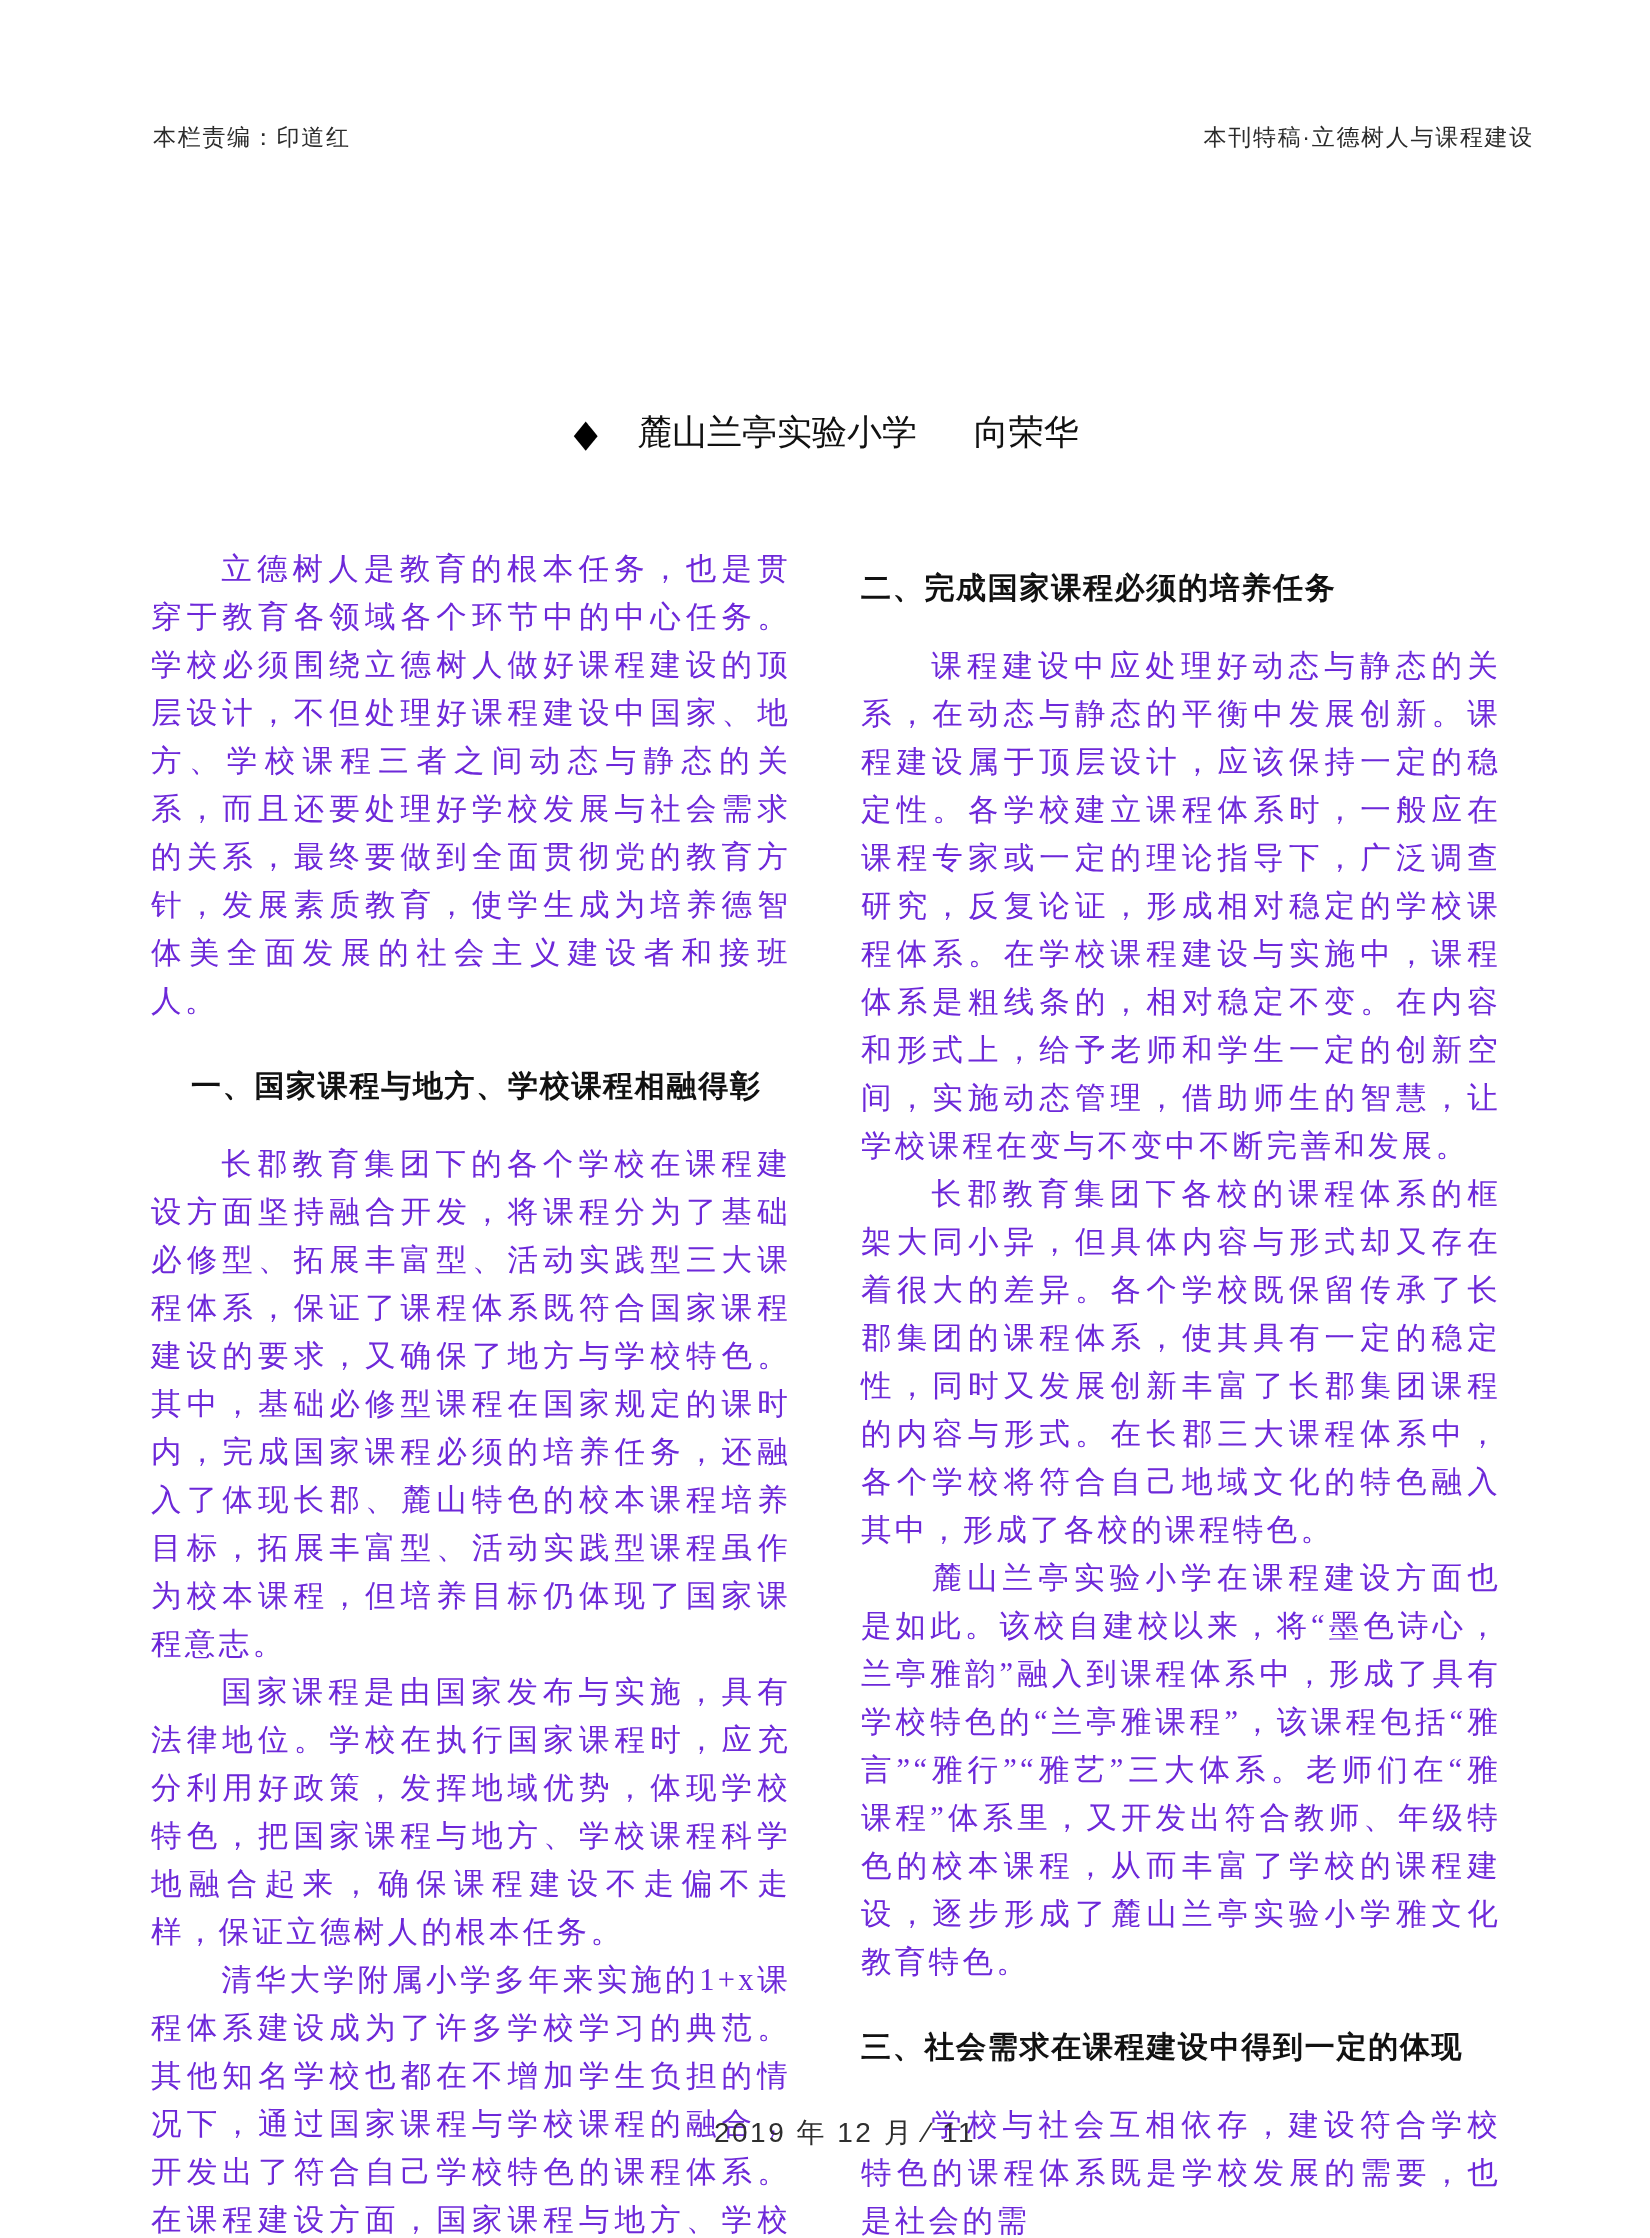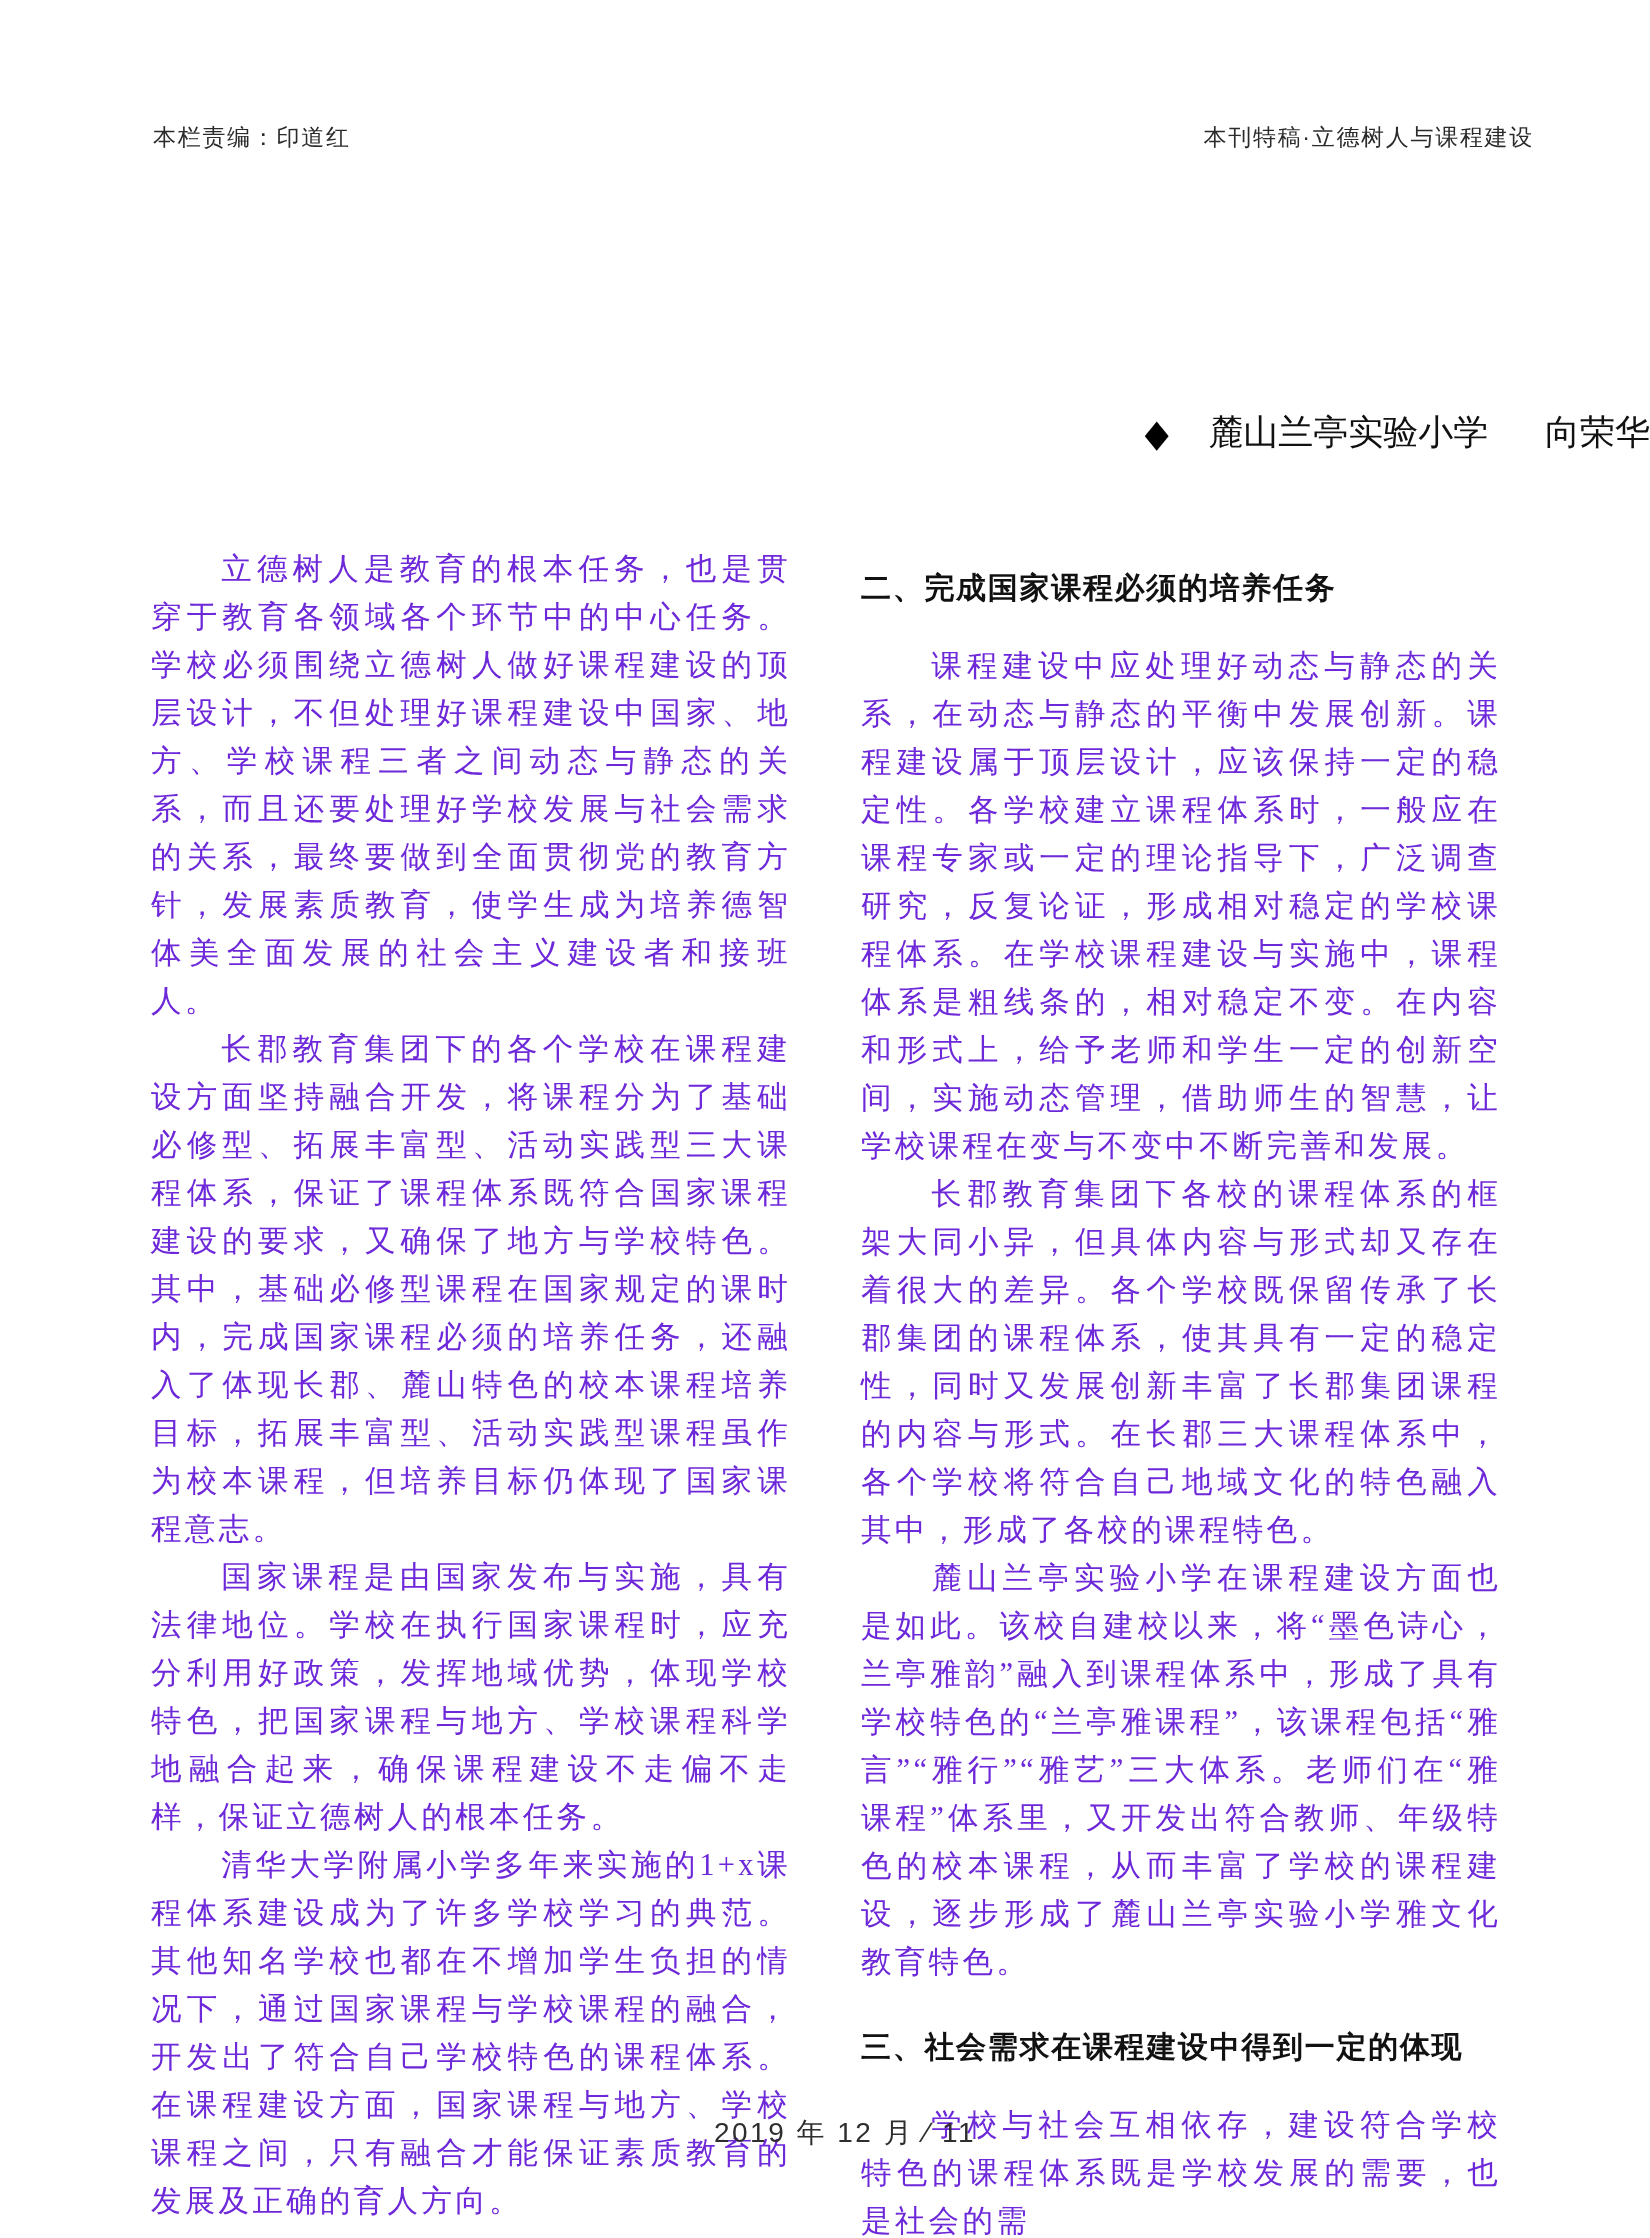--- a/index.html
+++ b/index.html
@@ -40,21 +40,21 @@
     font-size: 51px;
     font-weight: 700;
     letter-spacing: 3.3px;
     color: #1e3a70;
   }
   .byline {
     position: absolute;
     top: 409px;
     left: 0;
     width: 100%;
-    text-align: right;
+    text-align: center;
     font-size: 35px;
     color: #111111;
   }
   .byline .diamond {
     display: inline-block;
     font-size: 38px;
     margin-right: 28px;
     transform: scaleX(0.82);
     vertical-align: -1.7px;
     color: #000000;
@@ -116,20 +116,21 @@
   <div class="byline">
     <span class="diamond">◆</span>
     <span class="affiliation">麓山兰亭实验小学</span>
     <span class="author">向荣华</span>
   </div>
 
   <div class="columns">
 
     <div class="col">
       <p class="para">立德树人是教育的根本任务，也是贯穿于教育各领域各个环节中的中心任务。学校必须围绕立德树人做好课程建设的顶层设计，不但处理好课程建设中国家、地方、学校课程三者之间动态与静态的关系，而且还要处理好学校发展与社会需求的关系，最终要做到全面贯彻党的教育方针，发展素质教育，使学生成为培养德智体美全面发展的社会主义建设者和接班人。</p>
+      <h2 class="section-heading indented">一、国家课程与地方、学校课程相融得彰</h2>
       <p class="para">长郡教育集团下的各个学校在课程建设方面坚持融合开发，将课程分为了基础必修型、拓展丰富型、活动实践型三大课程体系，保证了课程体系既符合国家课程建设的要求，又确保了地方与学校特色。其中，基础必修型课程在国家规定的课时内，完成国家课程必须的培养任务，还融入了体现长郡、麓山特色的校本课程培养目标，拓展丰富型、活动实践型课程虽作为校本课程，但培养目标仍体现了国家课程意志。</p>
       <p class="para">国家课程是由国家发布与实施，具有法律地位。学校在执行国家课程时，应充分利用好政策，发挥地域优势，体现学校特色，把国家课程与地方、学校课程科学地融合起来，确保课程建设不走偏不走样，保证立德树人的根本任务。</p>
       <p class="para">清华大学附属小学多年来实施的1+x课程体系建设成为了许多学校学习的典范。其他知名学校也都在不增加学生负担的情况下，通过国家课程与学校课程的融合，开发出了符合自己学校特色的课程体系。在课程建设方面，国家课程与地方、学校课程之间，只有融合才能保证素质教育的发展及正确的育人方向。</p>
     </div>
 
     <div class="col">
       <h2 class="section-heading">二、完成国家课程必须的培养任务</h2>
       <p class="para">课程建设中应处理好动态与静态的关系，在动态与静态的平衡中发展创新。课程建设属于顶层设计，应该保持一定的稳定性。各学校建立课程体系时，一般应在课程专家或一定的理论指导下，广泛调查研究，反复论证，形成相对稳定的学校课程体系。在学校课程建设与实施中，课程体系是粗线条的，相对稳定不变。在内容和形式上，给予老师和学生一定的创新空间，实施动态管理，借助师生的智慧，让学校课程在变与不变中不断完善和发展。</p>
       <p class="para">长郡教育集团下各校的课程体系的框架大同小异，但具体内容与形式却又存在着很大的差异。各个学校既保留传承了长郡集团的课程体系，使其具有一定的稳定性，同时又发展创新丰富了长郡集团课程的内容与形式。在长郡三大课程体系中，各个学校将符合自己地域文化的特色融入其中，形成了各校的课程特色。</p>
       <p class="para">麓山兰亭实验小学在课程建设方面也是如此。该校自建校以来，将“墨色诗心，兰亭雅韵”融入到课程体系中，形成了具有学校特色的“兰亭雅课程”，该课程包括“雅言”“雅行”“雅艺”三大体系。老师们在“雅课程”体系里，又开发出符合教师、年级特色的校本课程，从而丰富了学校的课程建设，逐步形成了麓山兰亭实验小学雅文化教育特色。</p>

